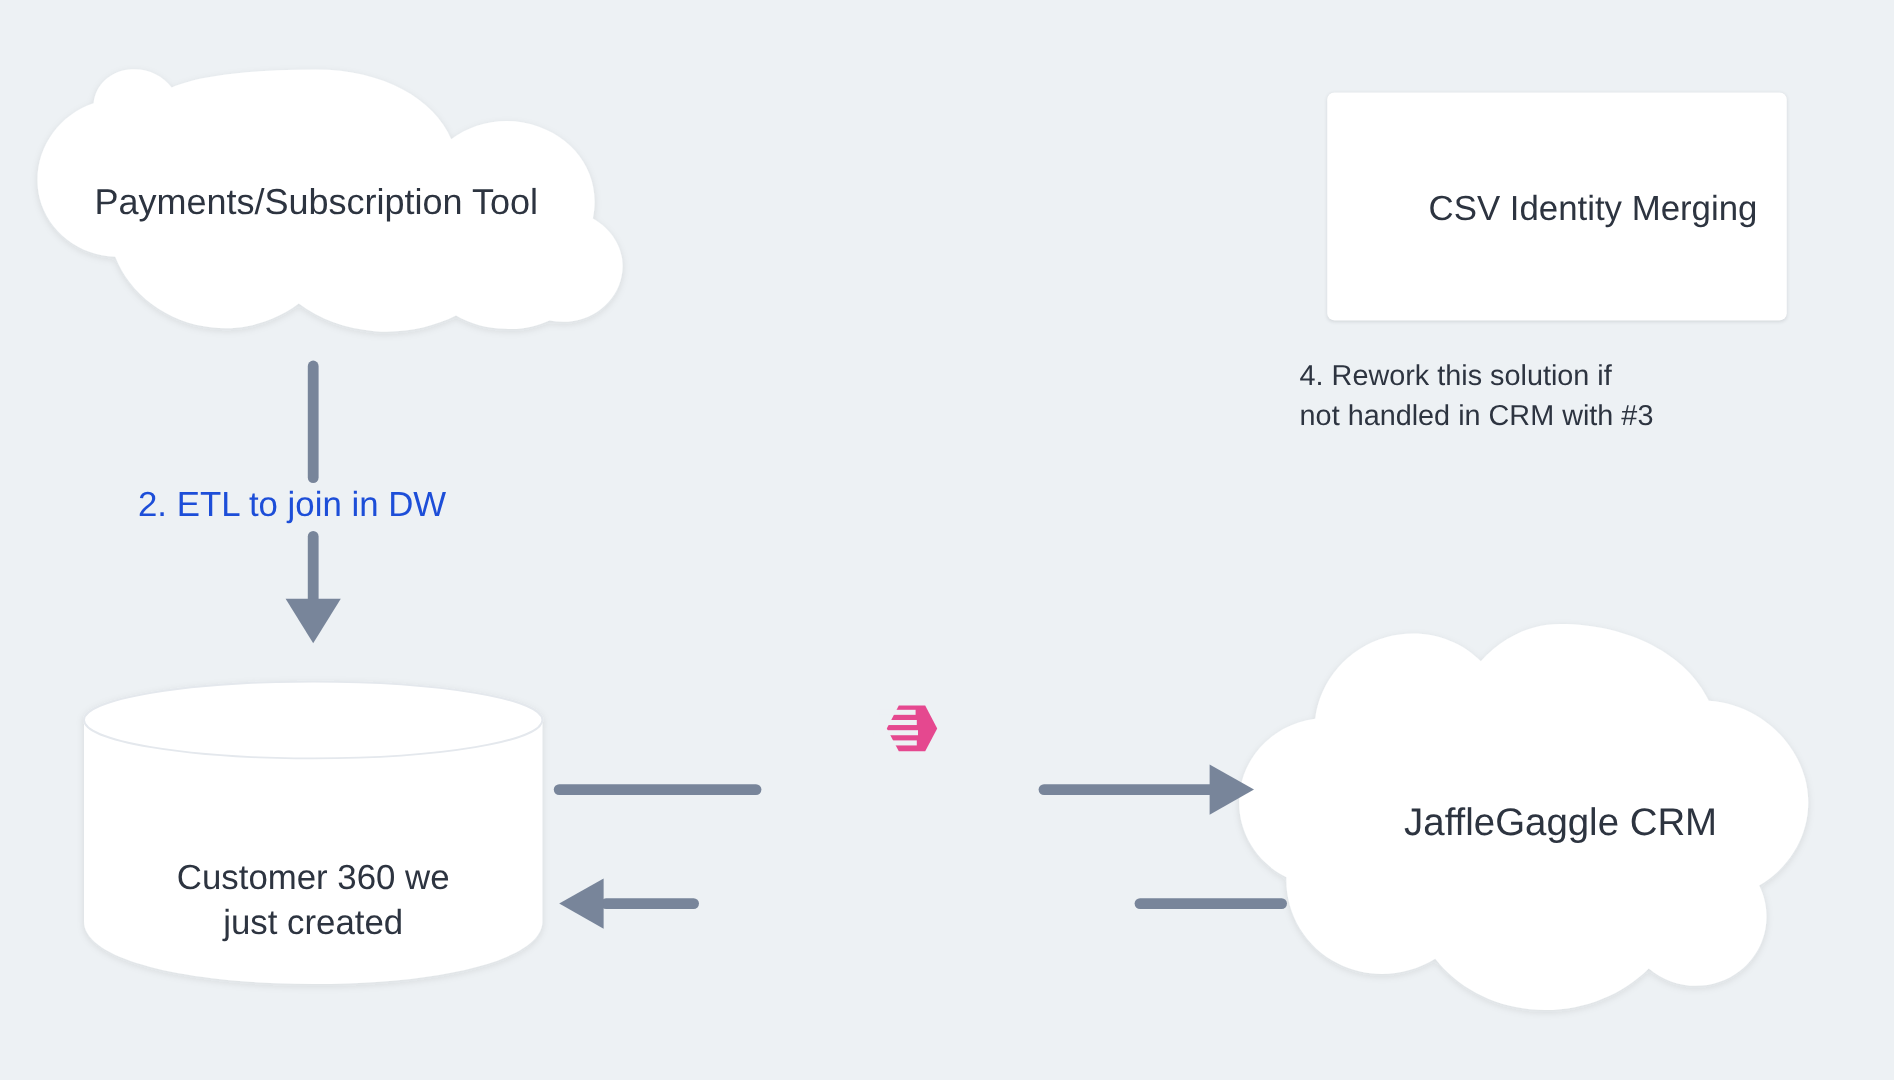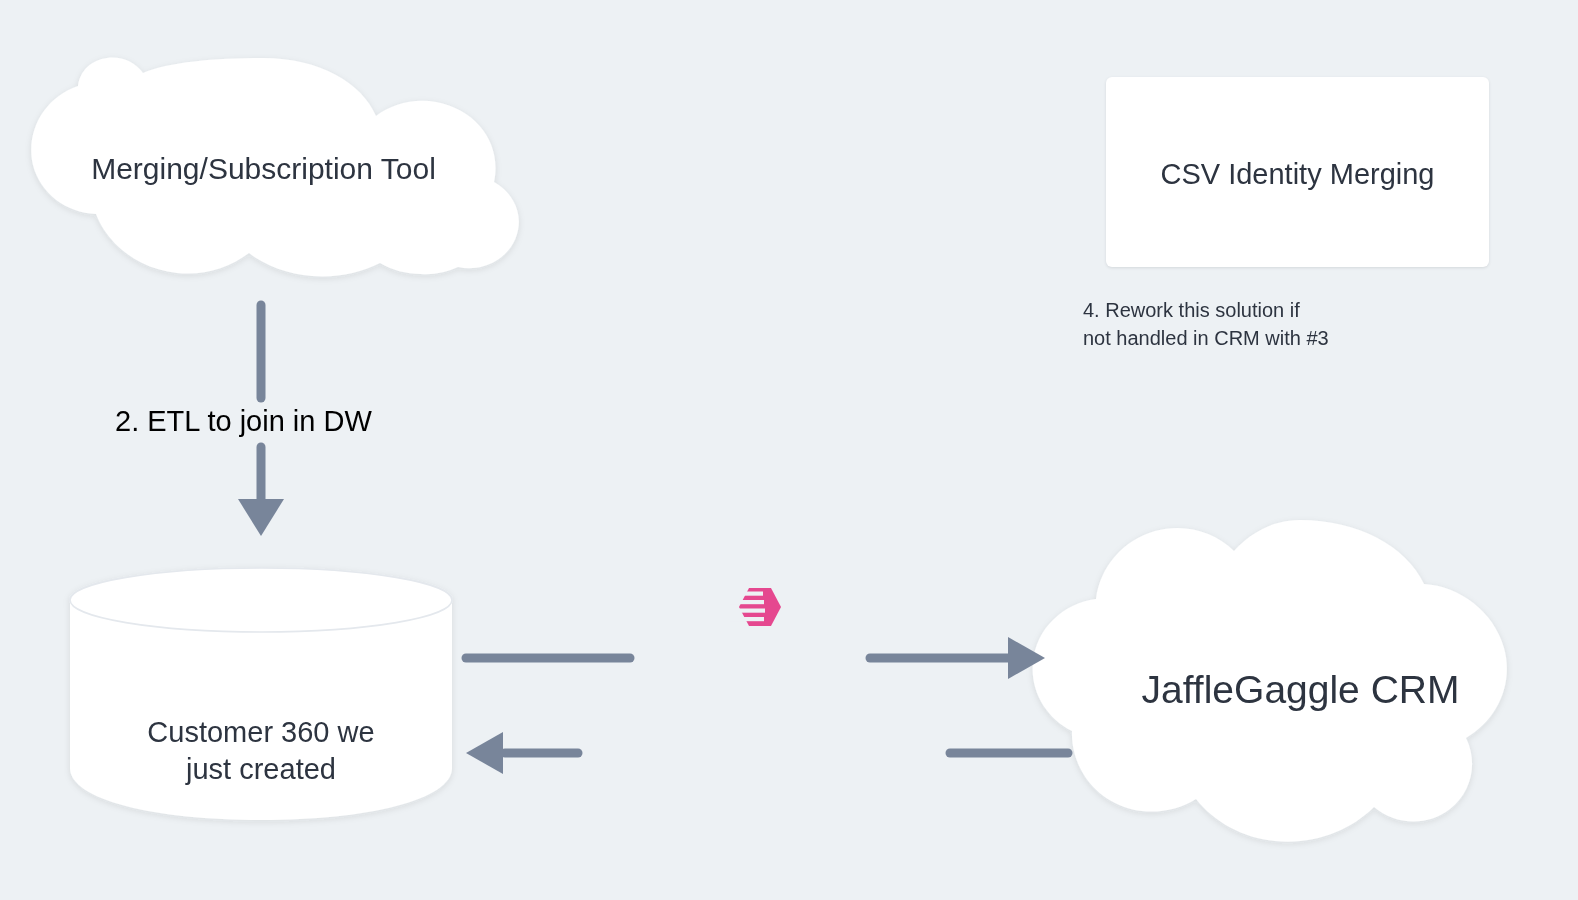--- a/index.html
+++ b/index.html
@@ -22,21 +22,21 @@
   .node-label {
     position: absolute;
     color: #2d3440;
     text-align: center;
     line-height: 1.28;
     white-space: pre-line;
     pointer-events: none;
   }
   .edge-label {
     position: absolute;
-    color: #000000;
+    color: #1d4ed8;
     white-space: nowrap;
   }
   svg.layer {
     position: absolute;
     left: 0;
     top: 0;
     width: 1578px;
     height: 900px;
   }
   .csv-box {
@@ -140,30 +140,30 @@
 
     <g transform="translate(737,588)">
       <polygon points="12,0 34,0 44,19 34,38 12,38 2,19" fill="#e5488f"></polygon>
       <rect x="-4" y="3.5" width="30" height="4.2" fill="#edf1f4"></rect>
       <rect x="-7" y="12.0" width="34" height="4.2" fill="#edf1f4"></rect>
       <rect x="-9" y="20.5" width="37" height="4.2" fill="#edf1f4"></rect>
       <rect x="-7" y="29.0" width="34" height="4.2" fill="#edf1f4"></rect>
     </g>
   </svg>
 
-  <div class="node-label" style="left:12px; top:150px; width:503px; font-size:30px;">Merging/Subscription Tool</div>
+  <div class="node-label" style="left:12px; top:150px; width:503px; font-size:30px;">Payments/Subscription Tool</div>
 
   <div class="node-label" style="left:70px; top:714px; width:382px; font-size:29px;">Customer 360 we
 just created</div>
 
-  <div class="node-label" style="left:1068px; top:665px; width:465px; font-size:39px;">JaffleGaggle CRM</div>
+  <div class="node-label" style="left:1068px; top:665px; width:465px; font-size:32px;">JaffleGaggle CRM</div>
 
   <div class="csv-box" style="left:1106px; top:77px; width:383px; height:190px;"></div>
-  <div class="node-label" style="left:1106px; top:156px; width:383px; font-size:29px;">CSV Identity Merging</div>
+  <div class="node-label" style="left:1106px; top:156px; width:383px; font-size:29px;padding-left:30px;">CSV Identity Merging</div>
 
-  <div class="note-text" style="left:1083px; top:297px; width:440px; font-size:20px;">4. Rework this solution if
+  <div class="note-text" style="left:1083px; top:297px; width:440px; font-size:24px;">4. Rework this solution if
 not handled in CRM with #3</div>
 
   <div class="edge-label" style="left:115px; top:405px; font-size:29px;">2. ETL to join in DW</div>
 
 
 
 </div>
 
 </body></html>

